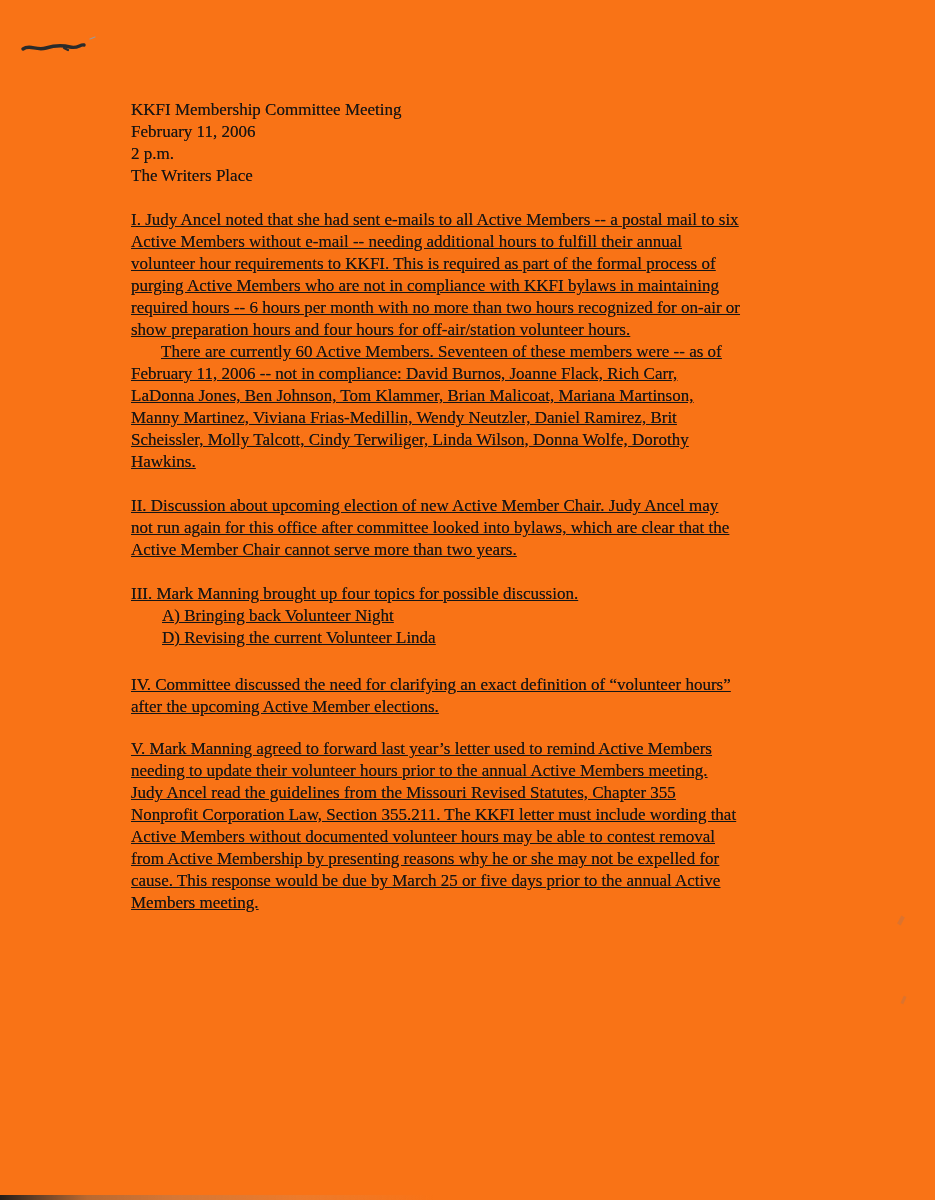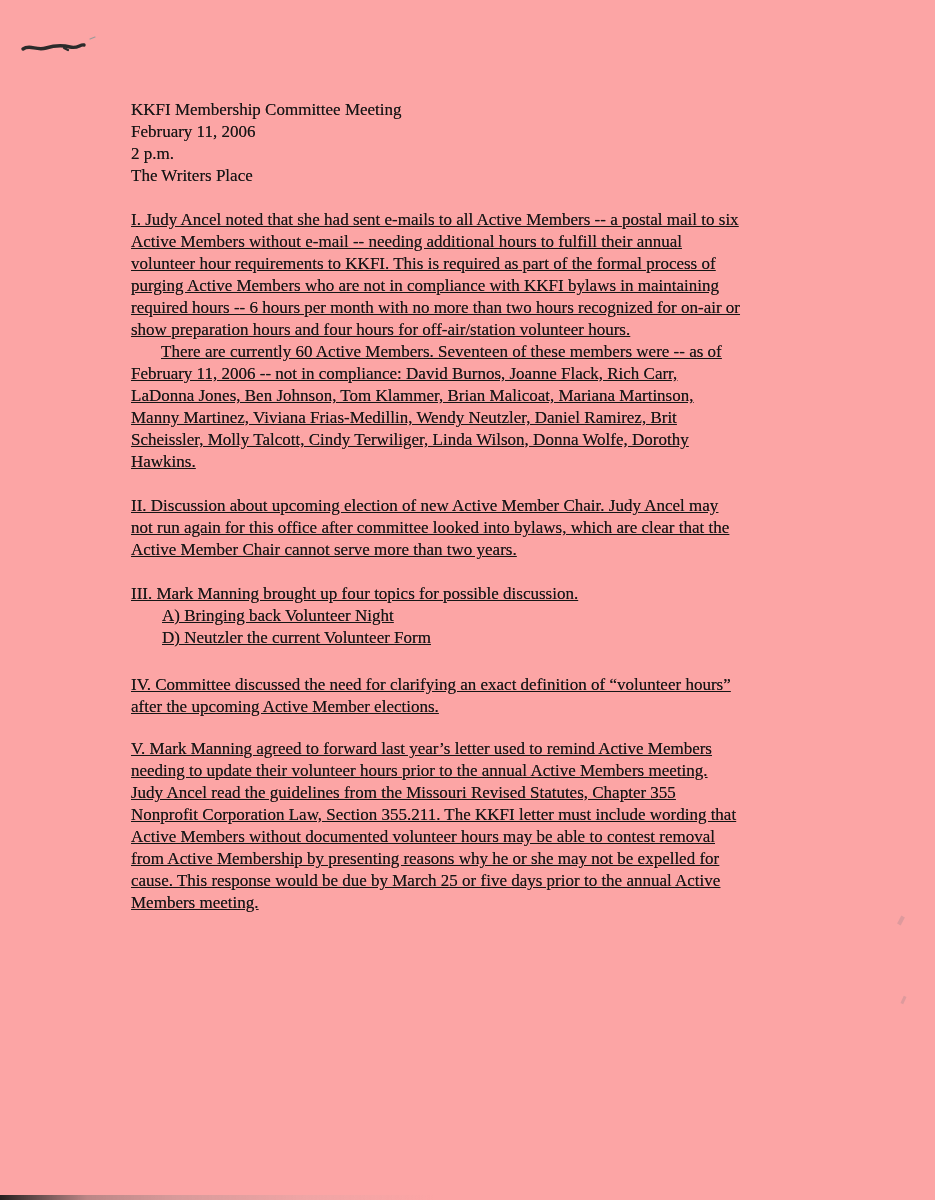--- a/index.html
+++ b/index.html
@@ -10,21 +10,21 @@
     width: 935px;
     height: 1200px;
     position: relative;
     background: #ffffff;
     font-family: "Liberation Serif", serif;
     overflow: hidden;
   }
   .page {
     position: absolute;
     inset: 0;
-    background: #fca5a5;
+    background: #f97316;
     overflow: hidden;
   }
   .content {
     position: absolute;
     left: 131px;
     top: 99px;
     width: 706px;
     font-size: 17px;
     line-height: 22px;
     color: #151515;
@@ -106,21 +106,21 @@
 Hawkins.</div>
 
     <div class="block para gap-after">II. Discussion about upcoming election of new Active Member Chair. Judy Ancel may
 not run again for this office after committee looked into bylaws, which are clear that the
 Active Member Chair cannot serve more than two years.</div>
 
     <div class="block para">III. Mark Manning brought up four topics for possible discussion.</div>
 
     <div class="list-items">
       <div class="block">A) Bringing back Volunteer Night</div>
-      <div class="block">D) Neutzler the current Volunteer Form</div>
+      <div class="block">D) Revising the current Volunteer Linda</div>
     </div>
 
     <div class="block para section-iv-block">IV. Committee discussed the need for clarifying an exact definition of “volunteer hours”
 after the upcoming Active Member elections.</div>
 
     <div class="block para">V. Mark Manning agreed to forward last year’s letter used to remind Active Members
 needing to update their volunteer hours prior to the annual Active Members meeting.
 Judy Ancel read the guidelines from the Missouri Revised Statutes, Chapter 355
 Nonprofit Corporation Law, Section 355.211. The KKFI letter must include wording that
 Active Members without documented volunteer hours may be able to contest removal

